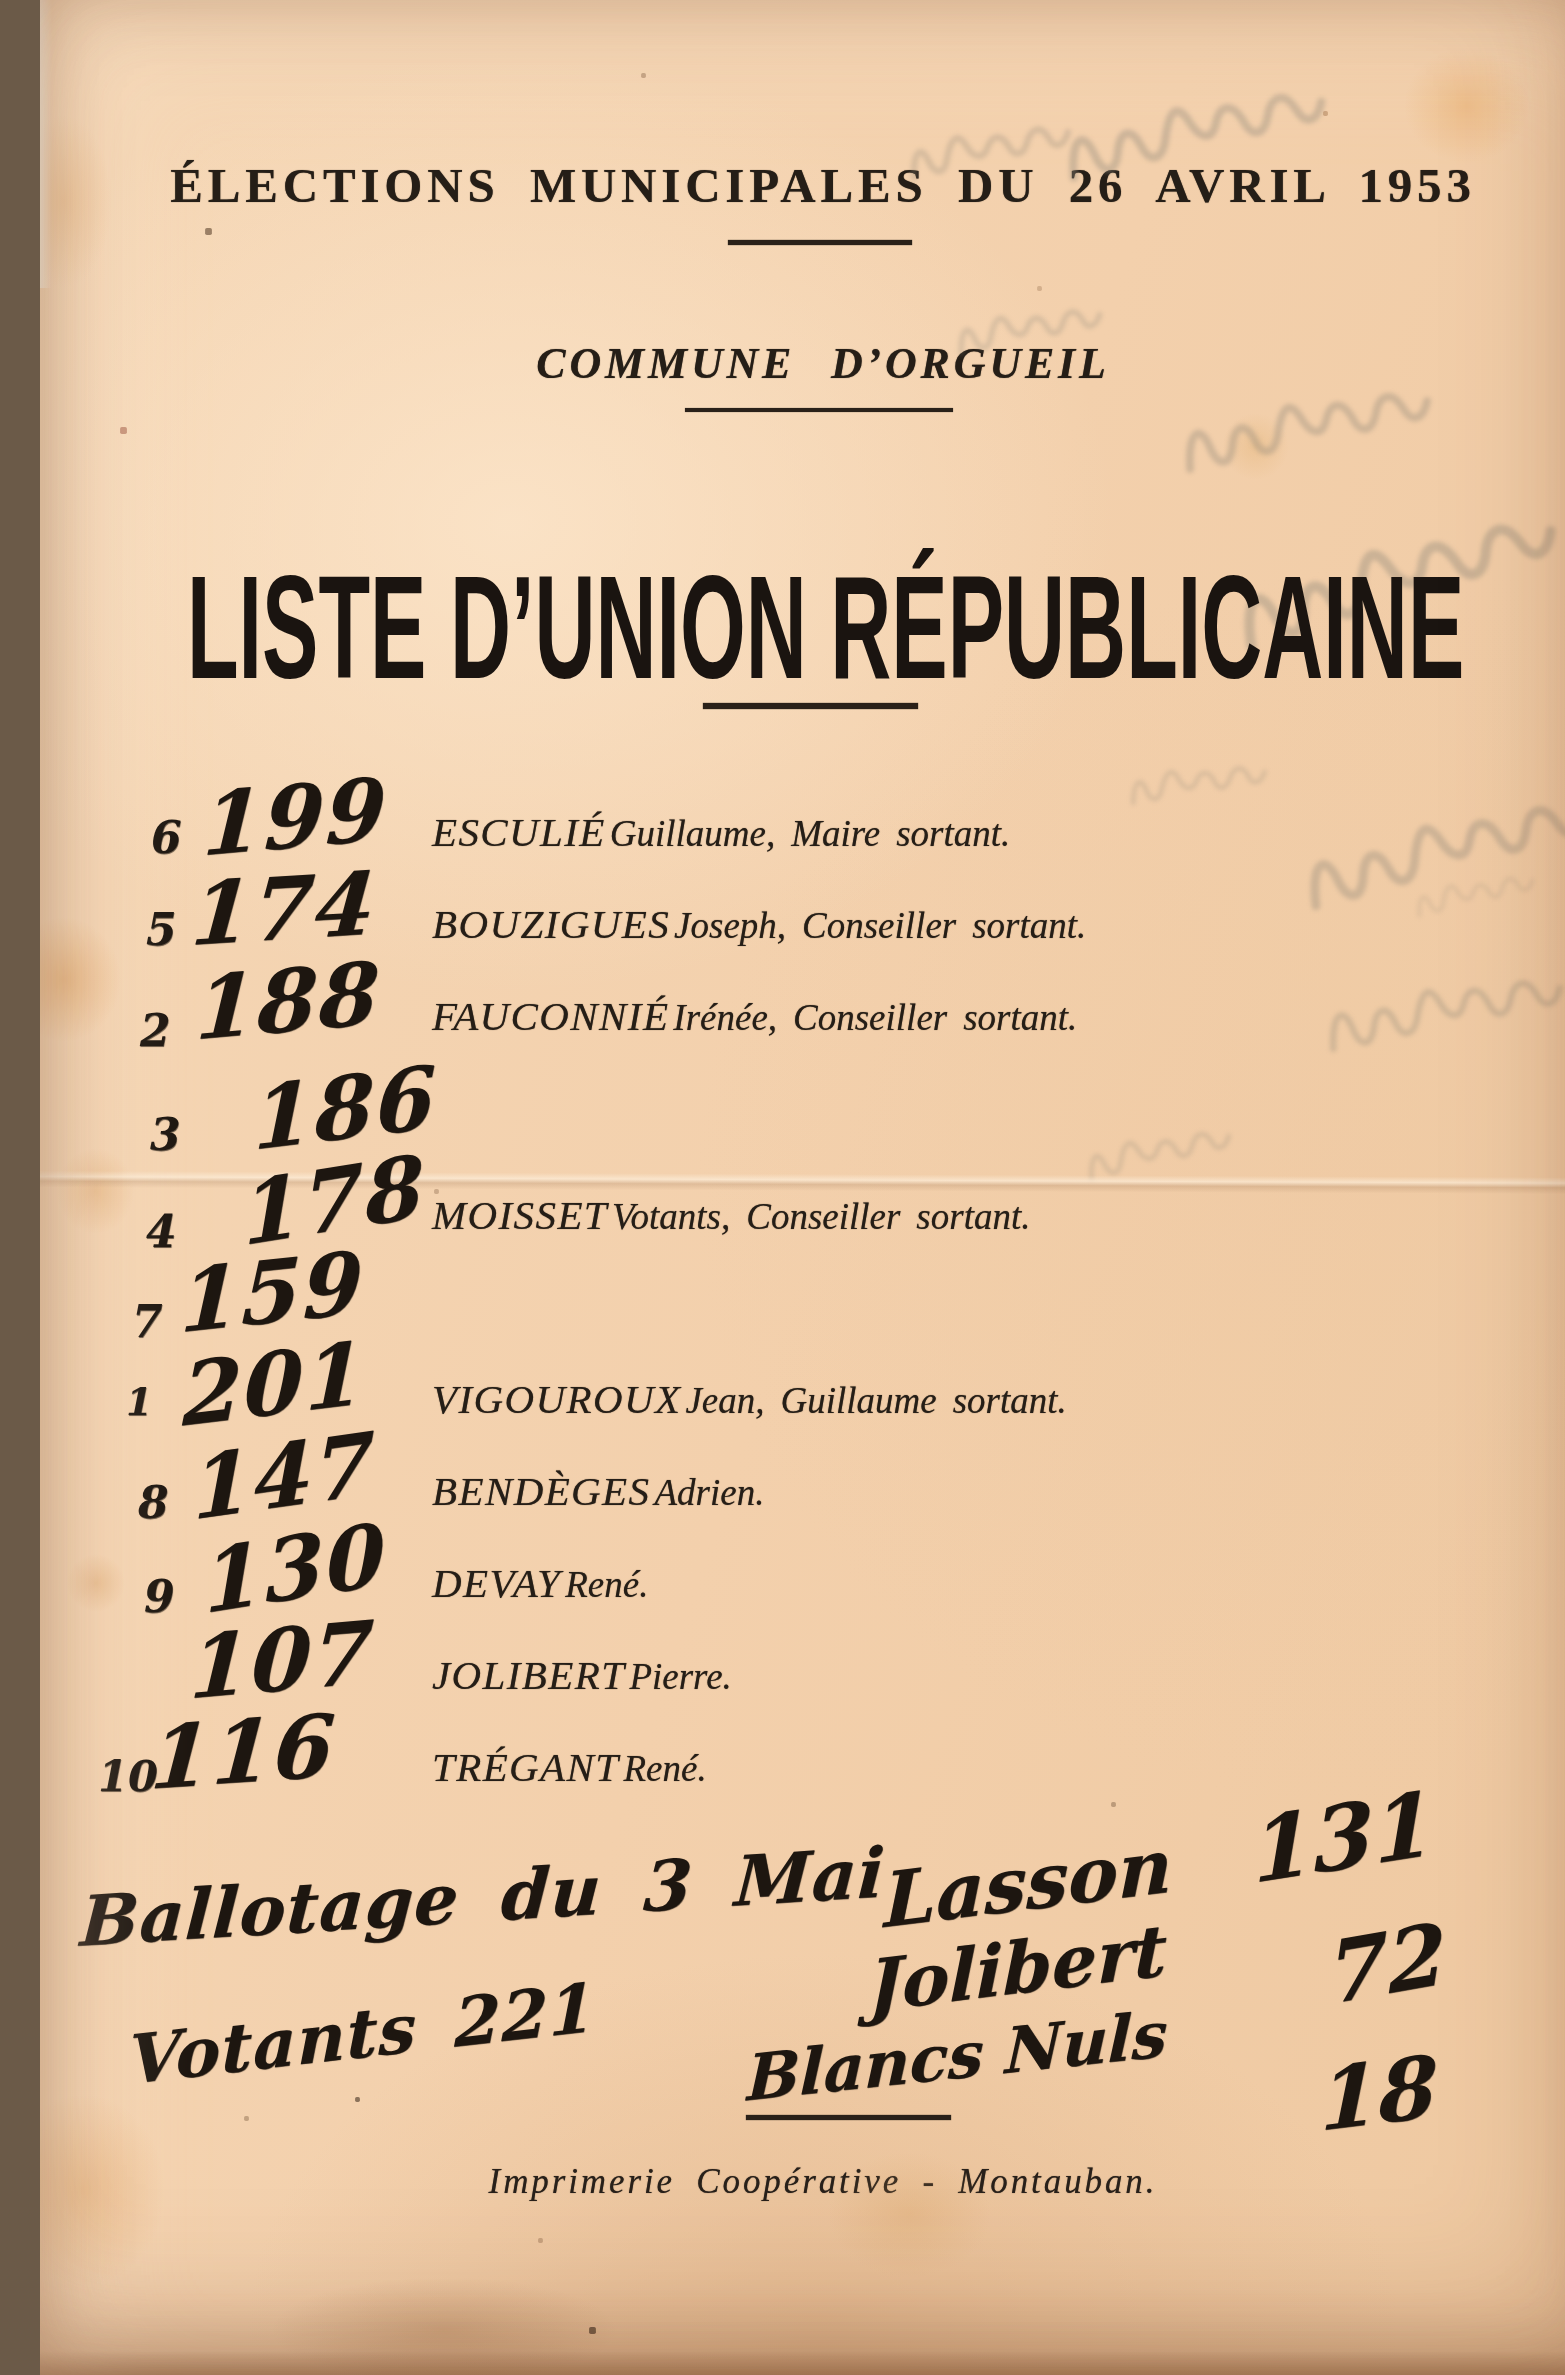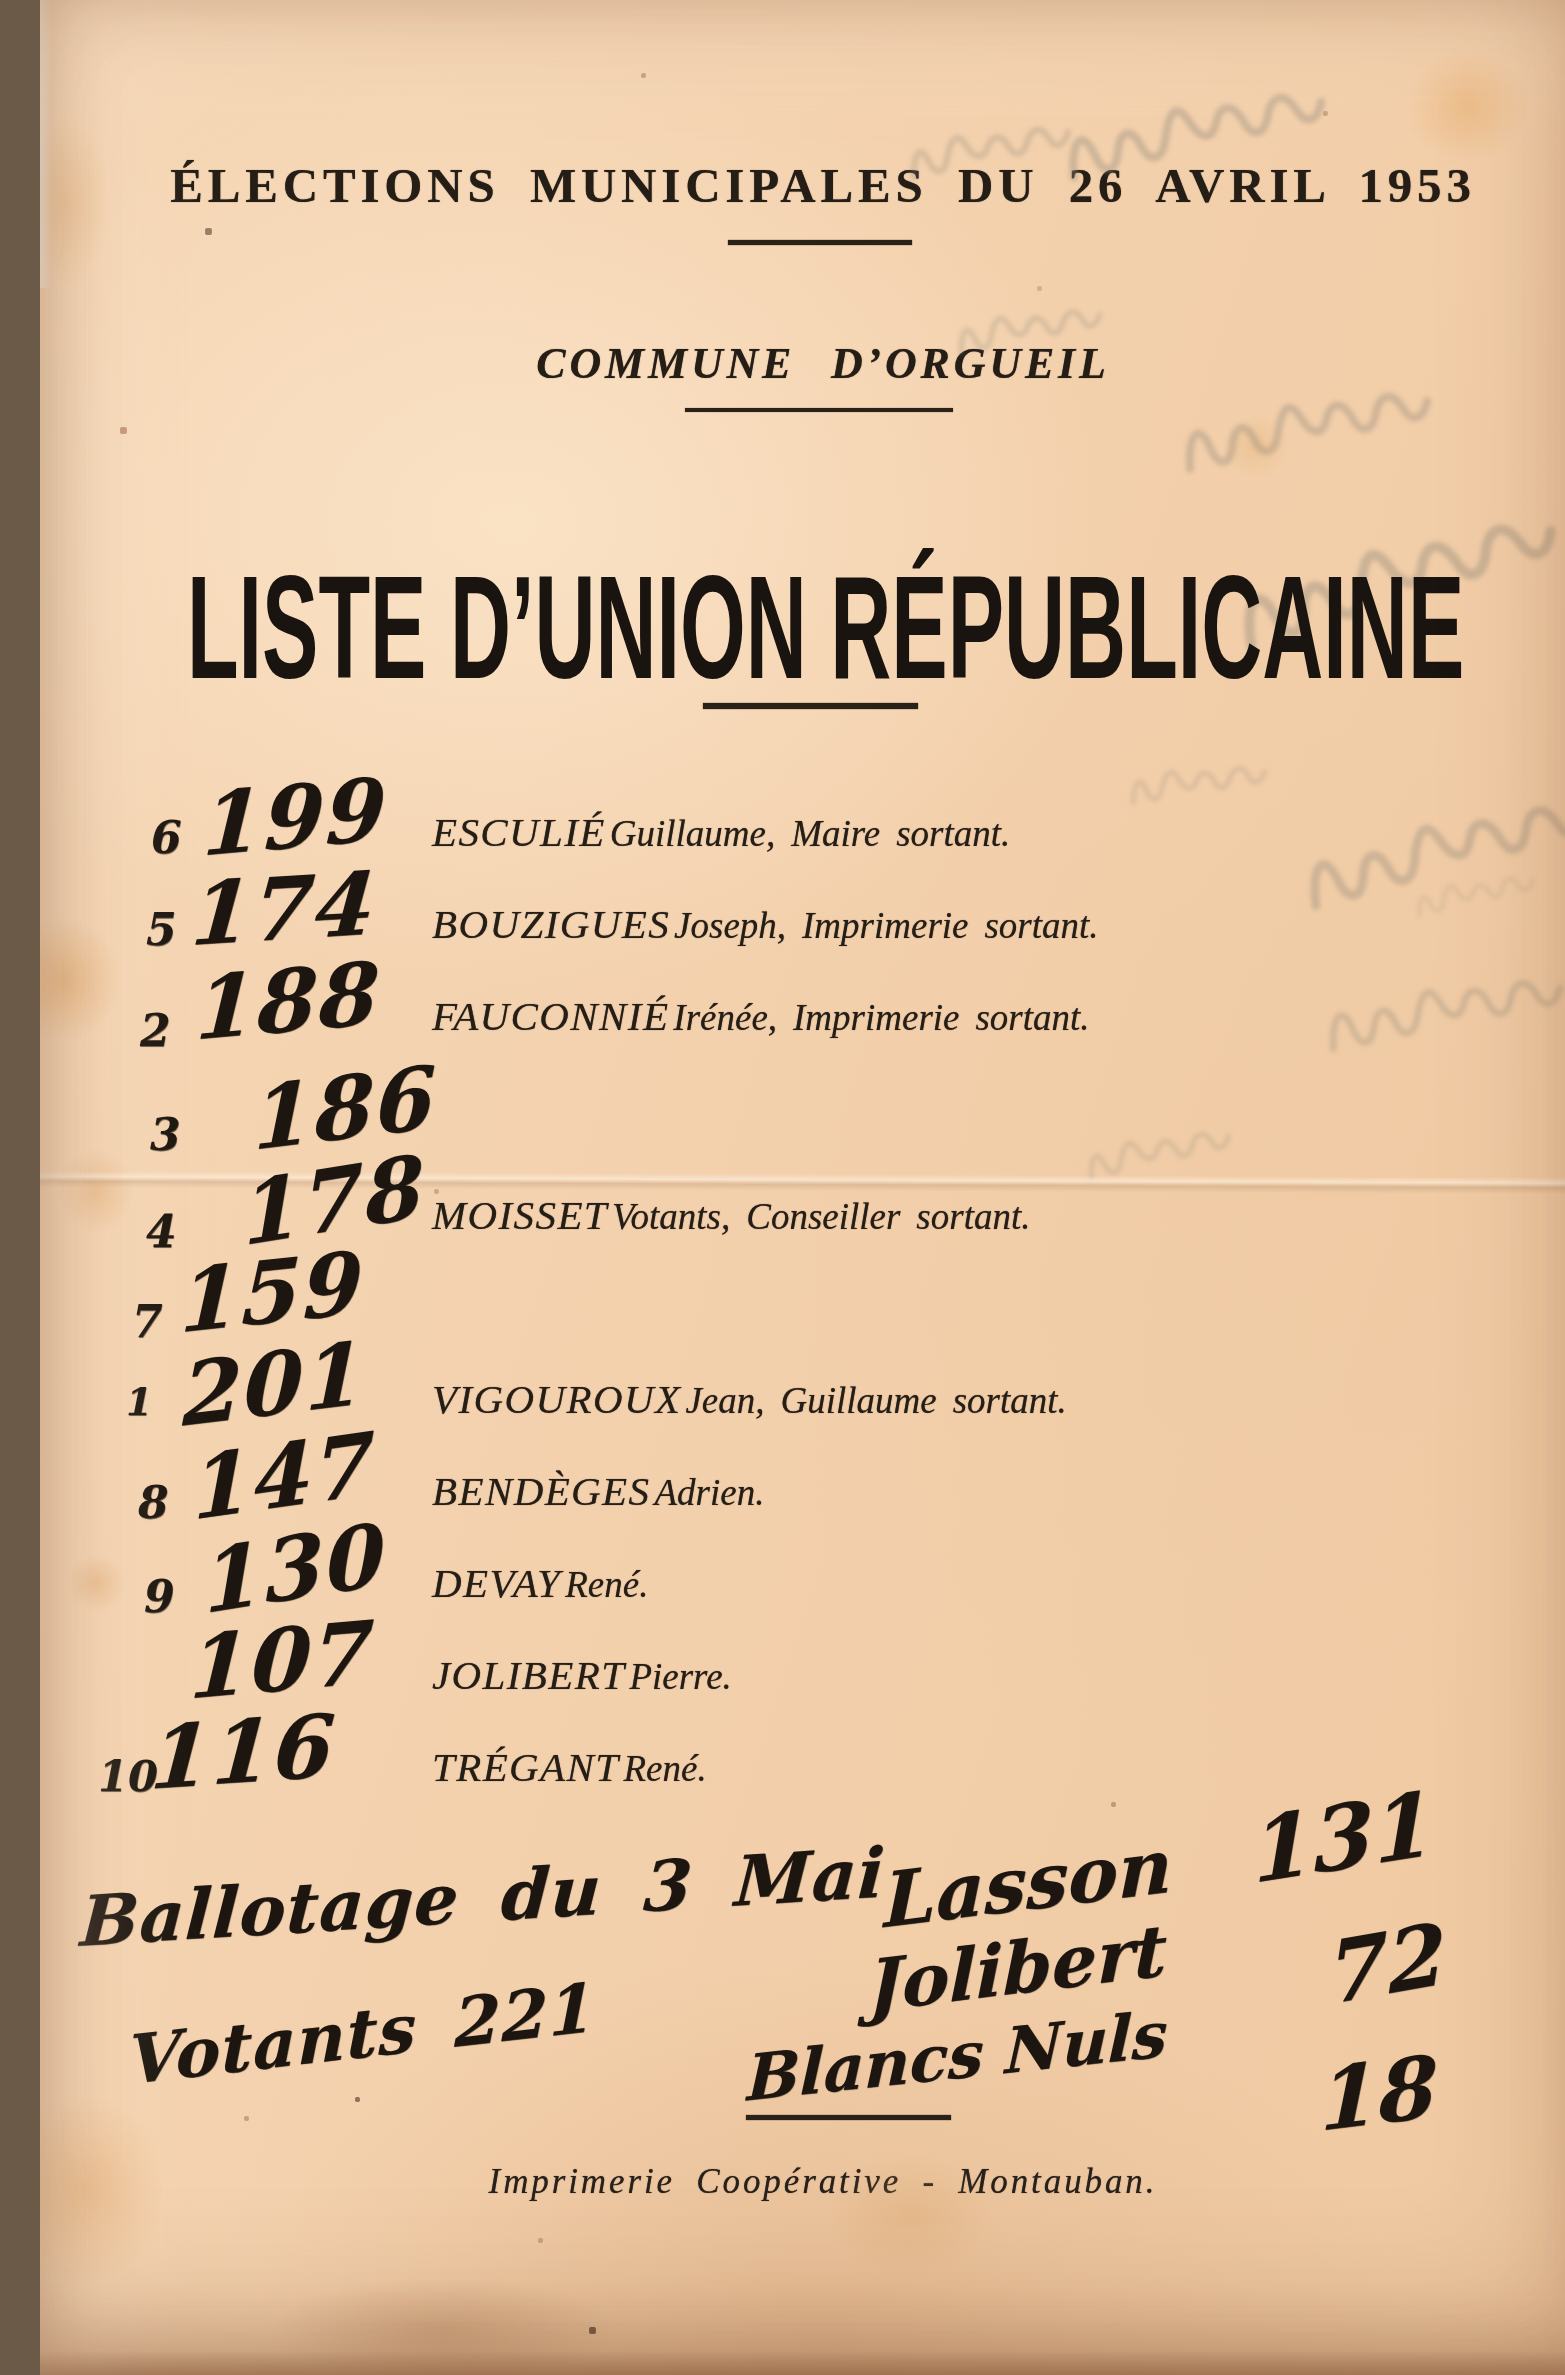--- a/index.html
+++ b/index.html
@@ -172,27 +172,27 @@
   <ul id="candidate-list">
     <li>
       <span class="hand rank">6</span>
       <span class="hand votes">199</span>
       <span class="printed cand"><span class="surname">ESCULIÉ</span> <span class="detail">Guillaume, Maire sortant.</span></span>
     </li>
 
     <li>
       <span class="hand rank">5</span>
       <span class="hand votes">174</span>
-      <span class="printed cand"><span class="surname">BOUZIGUES</span> <span class="detail">Joseph, Imprimerie sortant.</span></span>
+      <span class="printed cand"><span class="surname">BOUZIGUES</span> <span class="detail">Joseph, Conseiller sortant.</span></span>
     </li>
 
     <li>
       <span class="hand rank">2</span>
       <span class="hand votes">188</span>
-      <span class="printed cand"><span class="surname">FAUCONNIÉ</span> <span class="detail">Irénée, Imprimerie sortant.</span></span>
+      <span class="printed cand"><span class="surname">FAUCONNIÉ</span> <span class="detail">Irénée, Conseiller sortant.</span></span>
     </li>
 
     <li>
       <span class="hand rank">3</span>
       <span class="hand votes">186</span>
     </li>
 
     <li>
       <span class="hand rank">4</span>
       <span class="hand votes">178</span>

